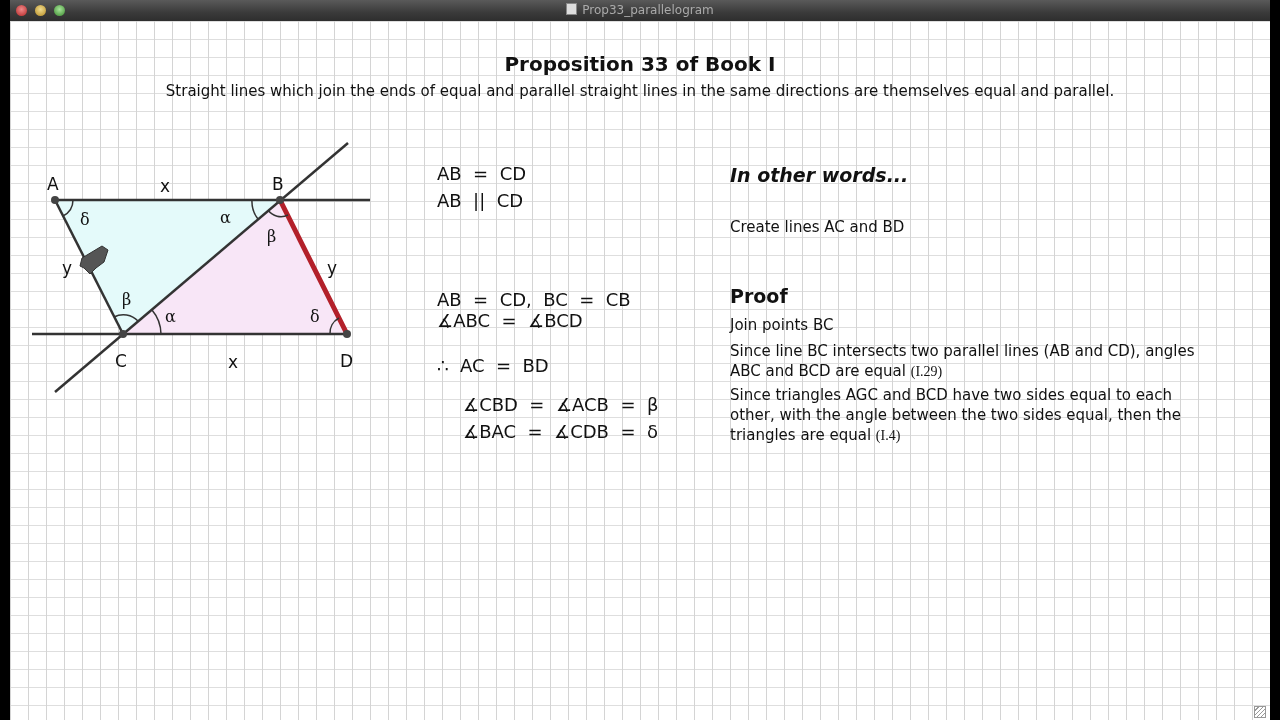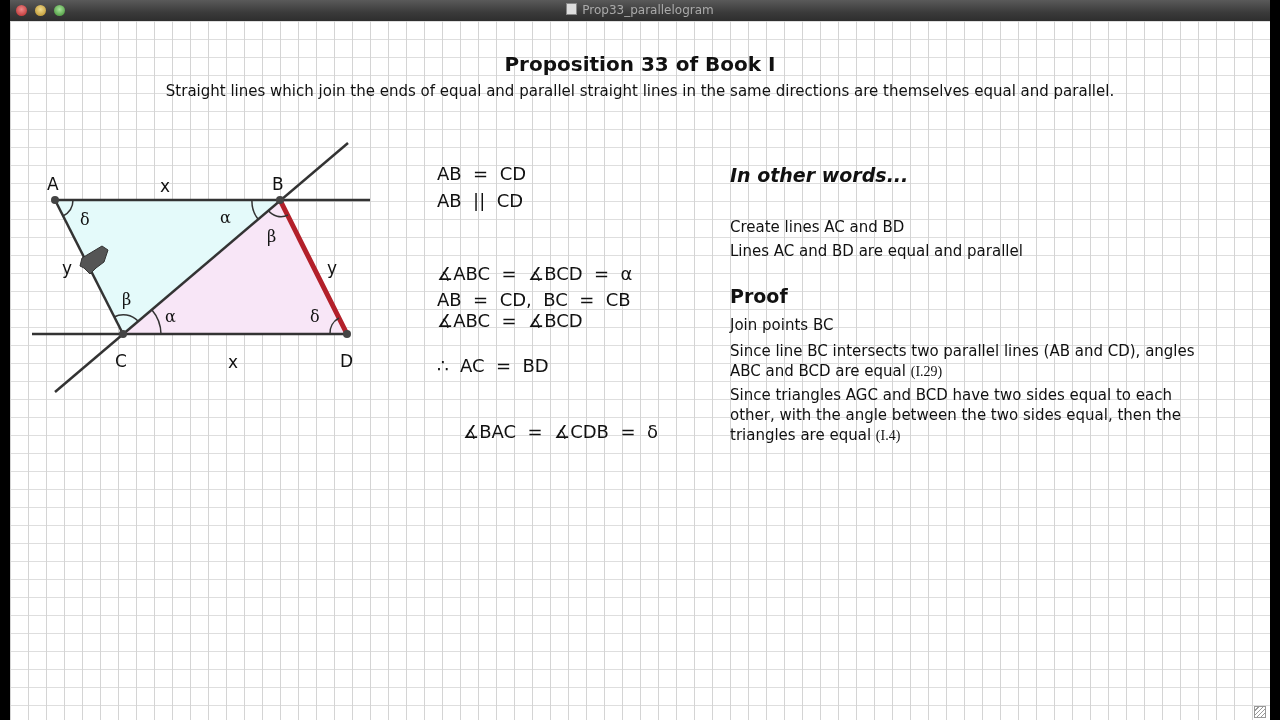--- a/index.html
+++ b/index.html
@@ -91,29 +91,28 @@
         <text x="200" y="83">α</text>
         <text x="247" y="102">β</text>
         <text x="102" y="165">β</text>
         <text x="145" y="182">α</text>
         <text x="290" y="182">δ</text>
       </g>
     </svg>
 
     <div class="math" style="top:142px;">AB  =  CD</div>
     <div class="math" style="top:169px;">AB  ||  CD</div>
-    <div class="math" style="top:242px;">∡ABC  =  ∡BCD  =  α</div>
     <div class="math" style="top:268px;">AB  =  CD,  BC  =  CB</div>
     <div class="math" style="top:289px;">∡ABC  =  ∡BCD</div>
     <div class="math" style="top:334px;">∴  AC  =  BD</div>
+    <div class="math" style="top:373px; left:453px;">∡CBD  =  ∡ACB  =  β</div>
     <div class="math" style="top:400px; left:453px;">∡BAC  =  ∡CDB  =  δ</div>
 
     <div class="rhs sub" style="top:143px;font-style:italic;">In other words...</div>
     <div class="rhs line" style="top:194px;">Create lines AC and BD</div>
-    <div class="rhs line" style="top:218px;">Lines AC and BD are equal and parallel</div>
 
     <div class="rhs sub" style="top:264px;">Proof</div>
     <div class="rhs line" style="top:292px;">Join points BC</div>
     <div class="rhs para" style="top:320px;">
       <span>Since line BC intersects two parallel lines (AB and CD), angles ABC and BCD are equal</span>
       <span class="ref">(I.29)</span>
     </div>
     <div class="rhs para" style="top:364px;">
       <span>Since triangles AGC and BCD have two sides equal to each other, with the angle between the two sides equal, then the triangles are equal</span>
       <span class="ref">(I.4)</span>

